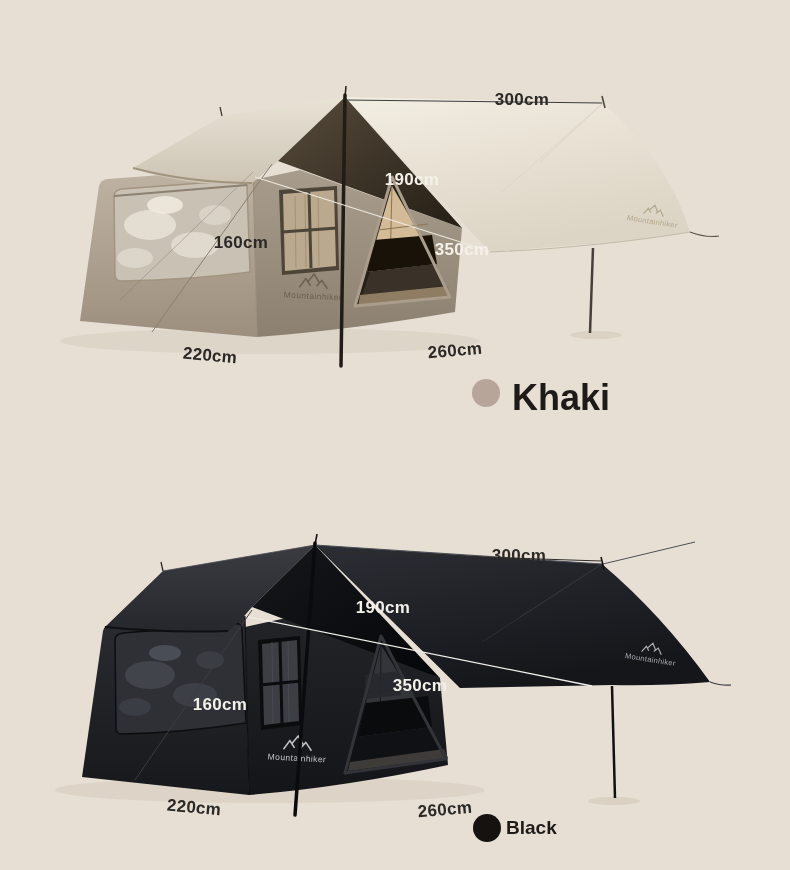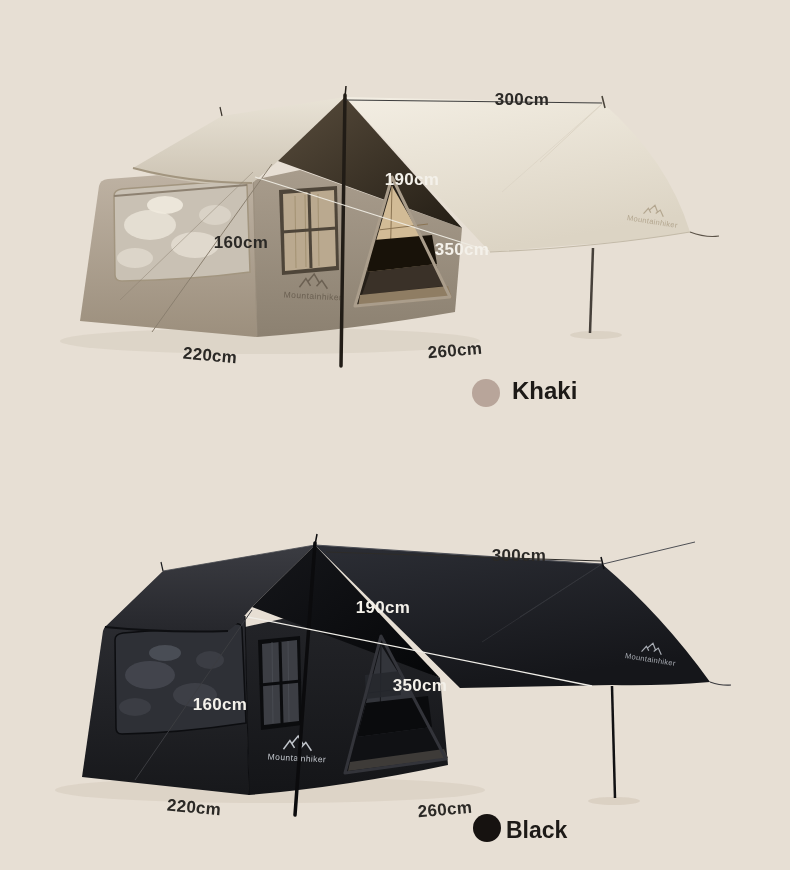--- a/index.html
+++ b/index.html
@@ -24,23 +24,23 @@
   .rot-cw{transform:rotate(5deg);}
   .rot-ccw{transform:rotate(-5deg);}
   .swatch{
     position:absolute;border-radius:50%;
     width:28px;height:28px;
   }
   .swatch-label{
     position:absolute;font-weight:bold;color:#1d1a17;white-space:nowrap;
   }
   #section-khaki .swatch{left:472px;top:379px;}
-  #section-khaki .swatch-label{left:512px;top:377px;font-size:24px;}
+  #section-khaki .swatch-label{left:512px;top:377px;font-size:36px;}
   #section-black .swatch{left:473px;top:379px;}
-  #section-black .swatch-label{left:506px;top:382px;font-size:23px;}
+  #section-black .swatch-label{left:506px;top:382px;font-size:19px;}
   .brand-text{font-size:8.5px;letter-spacing:.4px;}
   .brand-text-small{font-size:7.5px;letter-spacing:.3px;}
 </style>
 </head>
 <body style="background-color: rgb(231, 223, 212);">
 
 <section class="product-section" id="section-khaki">
   <svg class="scene" width="790" height="435" viewBox="0 0 790 435">
     <defs>
       <linearGradient id="roofK" x1="0" y1="0" x2="0" y2="1">

